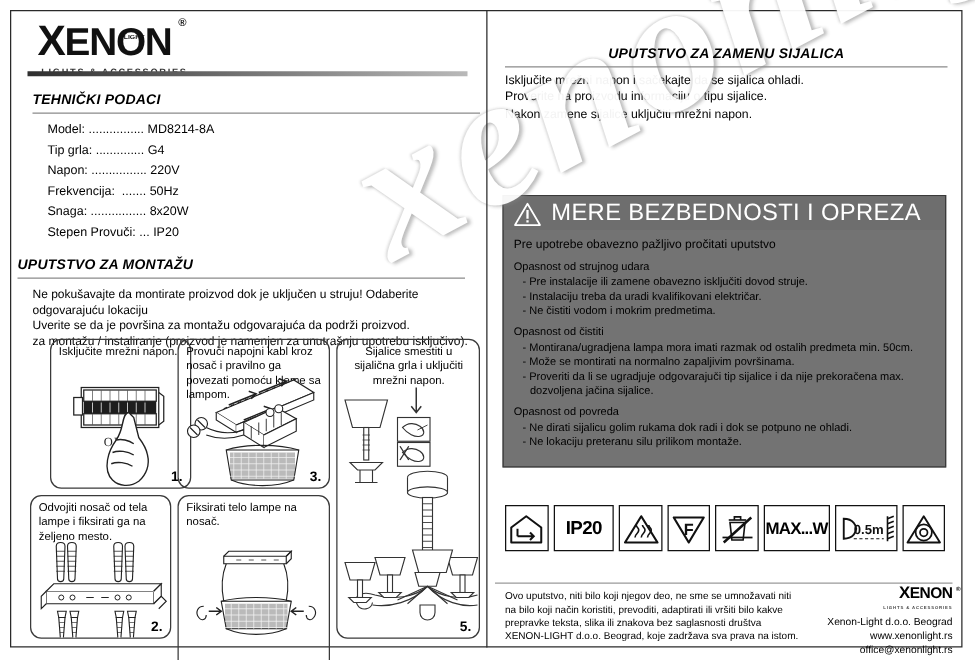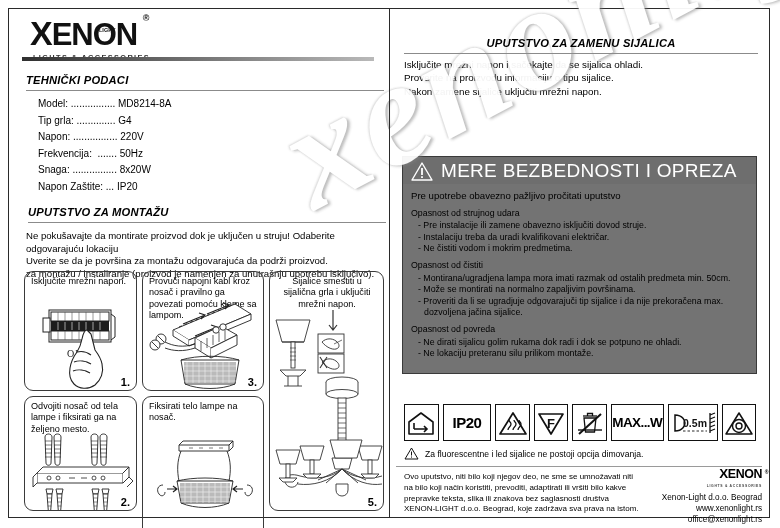--- a/index.html
+++ b/index.html
@@ -120,35 +120,35 @@
       <h2>TEHNIČKI PODACI</h2>
       <div class="rule"></div>
     </div>
 
     <div class="spec">
       <div><span>Model: ................</span> <span>MD8214-8A</span></div>
       <div><span>Tip grla: ..............</span> <span>G4</span></div>
       <div><span>Napon: ................</span> <span>220V</span></div>
       <div><span>Frekvencija:  .......</span> <span>50Hz</span></div>
       <div><span>Snaga: ................</span> <span>8x20W</span></div>
-      <div><span>Napon Zaštite: ...</span> <span>IP20</span></div>
-    </div>
-
-    <div class="sec" style="left:20px;top:198px;width:358px;">
+      <div><span>Stepen Provuči: ...</span> <span>IP20</span></div>
+    </div>
+
+    <div class="sec" style="left:6px;top:198px;width:358px;">
       <h2>UPUTSTVO ZA MONTAŽU</h2>
       <div class="rule"></div>
     </div>
 
     <div class="intro">
       <div>Ne pokušavajte da montirate proizvod dok je uključen u struju! Odaberite odgovarajuću lokaciju</div>
       <div>Uverite se da je površina za montažu odgovarajuća da podrži proizvod.</div>
       <div>za montažu / instaliranje (proizvod je namenjen za unutrašnju upotrebu isključivo).</div>
     </div>
 
-    <div class="step" style="left:16px;top:263px;width:113px;height:120px;">
+    <div class="step" style="left:32px;top:263px;width:113px;height:120px;">
       <div class="cap">Isključite mrežni napon.</div>
       <div class="art">
         <svg viewBox="0 0 113 120" width="113" height="120">
           <g stroke="#222" fill="none" stroke-width="1">
             <rect x="24" y="38" width="62" height="32" fill="#fff"></rect>
             <rect x="18" y="46" width="7" height="14" fill="#fff"></rect>
             <rect x="26" y="40" width="58" height="9" fill="#fff"></rect>
             <rect x="26" y="59" width="58" height="9" fill="#fff"></rect>
             <rect x="26" y="49" width="58" height="10" fill="#1d1d1d" stroke="none"></rect>
             <g stroke="#555" stroke-width=".6">
@@ -475,30 +475,20 @@
     </div>
     <div class="pb">
       <svg width="30" height="28" viewBox="0 0 30 28">
         <path d="M15 4 L28 25 L2 25 Z" fill="none" stroke="#111" stroke-width="1.5" stroke-linejoin="round" stroke-linecap="round"></path>
         <circle cx="15" cy="17" r="6.5" fill="none" stroke="#111" stroke-width="1.4"></circle>
         <circle cx="15" cy="17" r="3" fill="none" stroke="#111" stroke-width="1.4"></circle>
       </svg>
     </div>
   </div>
 
-  <div class="pnote">
-    <span>
-      <svg width="15" height="13" viewBox="0 0 15 13">
-        <path d="M7.5 1 L14 12 L1 12 Z" fill="none" stroke="#111" stroke-width="1" stroke-linejoin="round"></path>
-        <rect x="7" y="4.5" width="1" height="4" fill="#111"></rect>
-        <rect x="7" y="9.5" width="1" height="1.1" fill="#111"></rect>
-      </svg>
-    </span>
-    <span>Za fluorescentne i led sijalice ne postoji opcija dimovanja.</span>
-  </div>
 
   <div class="fsep"></div>
 
   <div class="copy">Ovo uputstvo, niti bilo koji njegov deo, ne sme se umnožavati niti na bilo koji način koristiti, prevoditi, adaptirati ili vršiti bilo kakve prepravke teksta, slika ili znakova bez saglasnosti društva XENON-LIGHT d.o.o. Beograd, koje zadržava sva prava na istom.</div>
 
   <div class="fright">
     <div class="flogo">
       <span class="fx">X</span><span>ENON</span>
       <span class="freg">®</span>
     </div>

